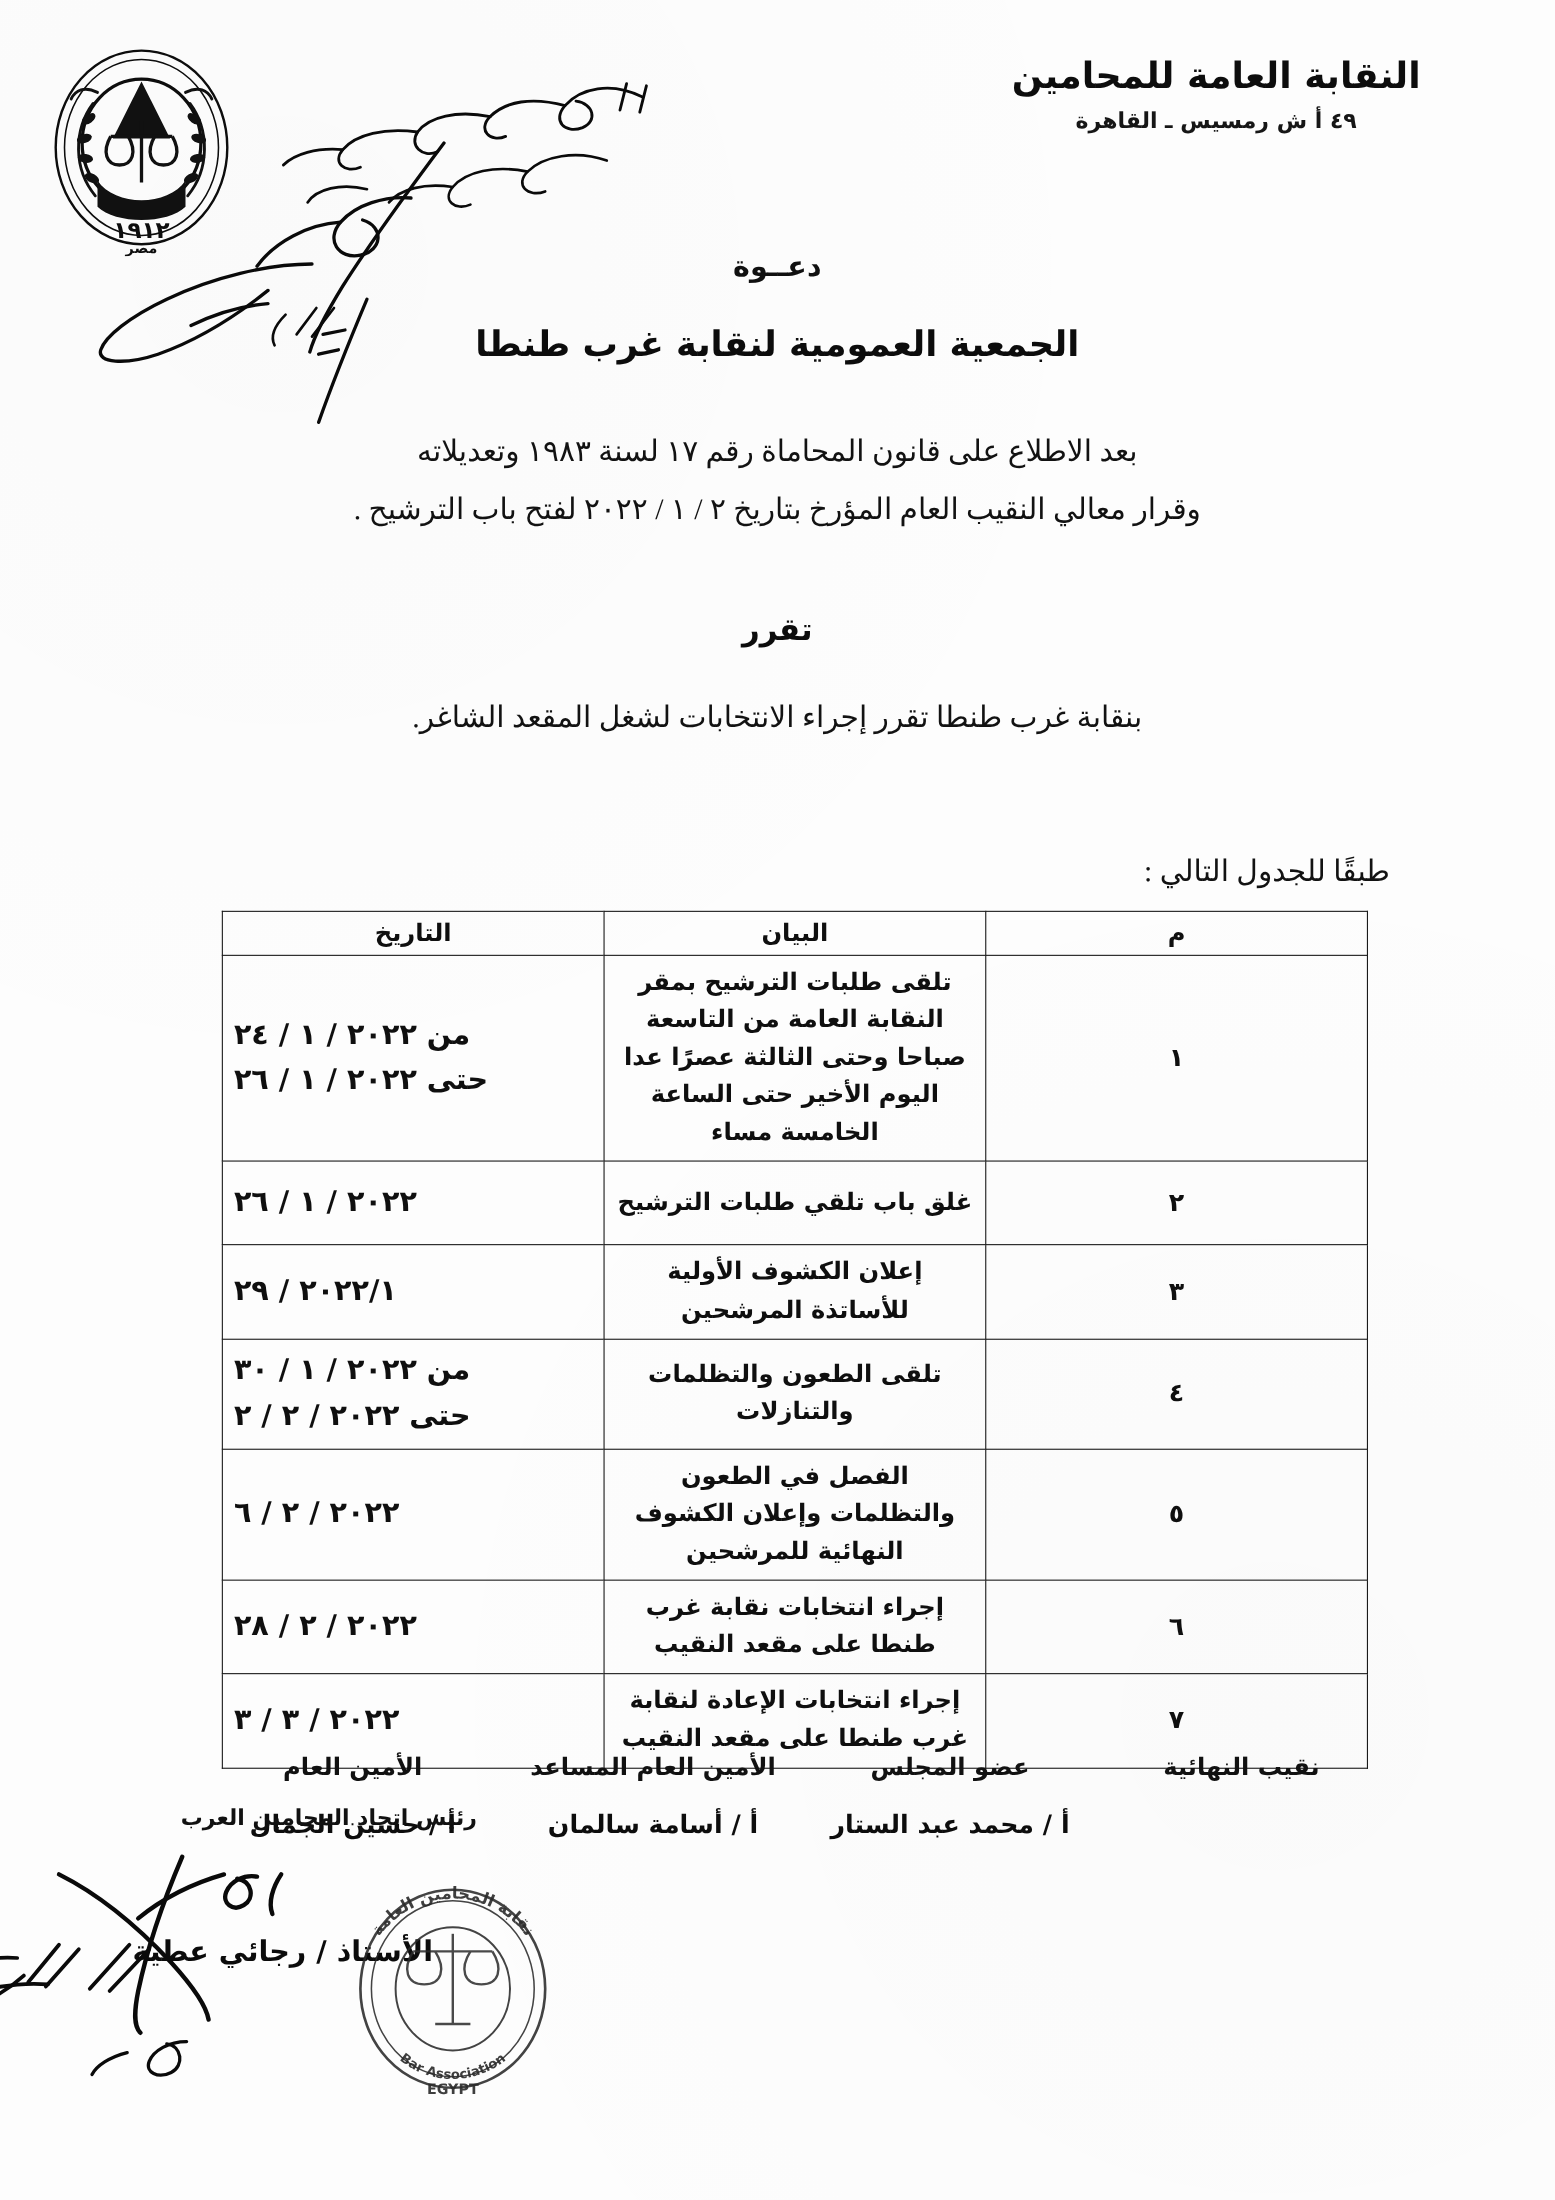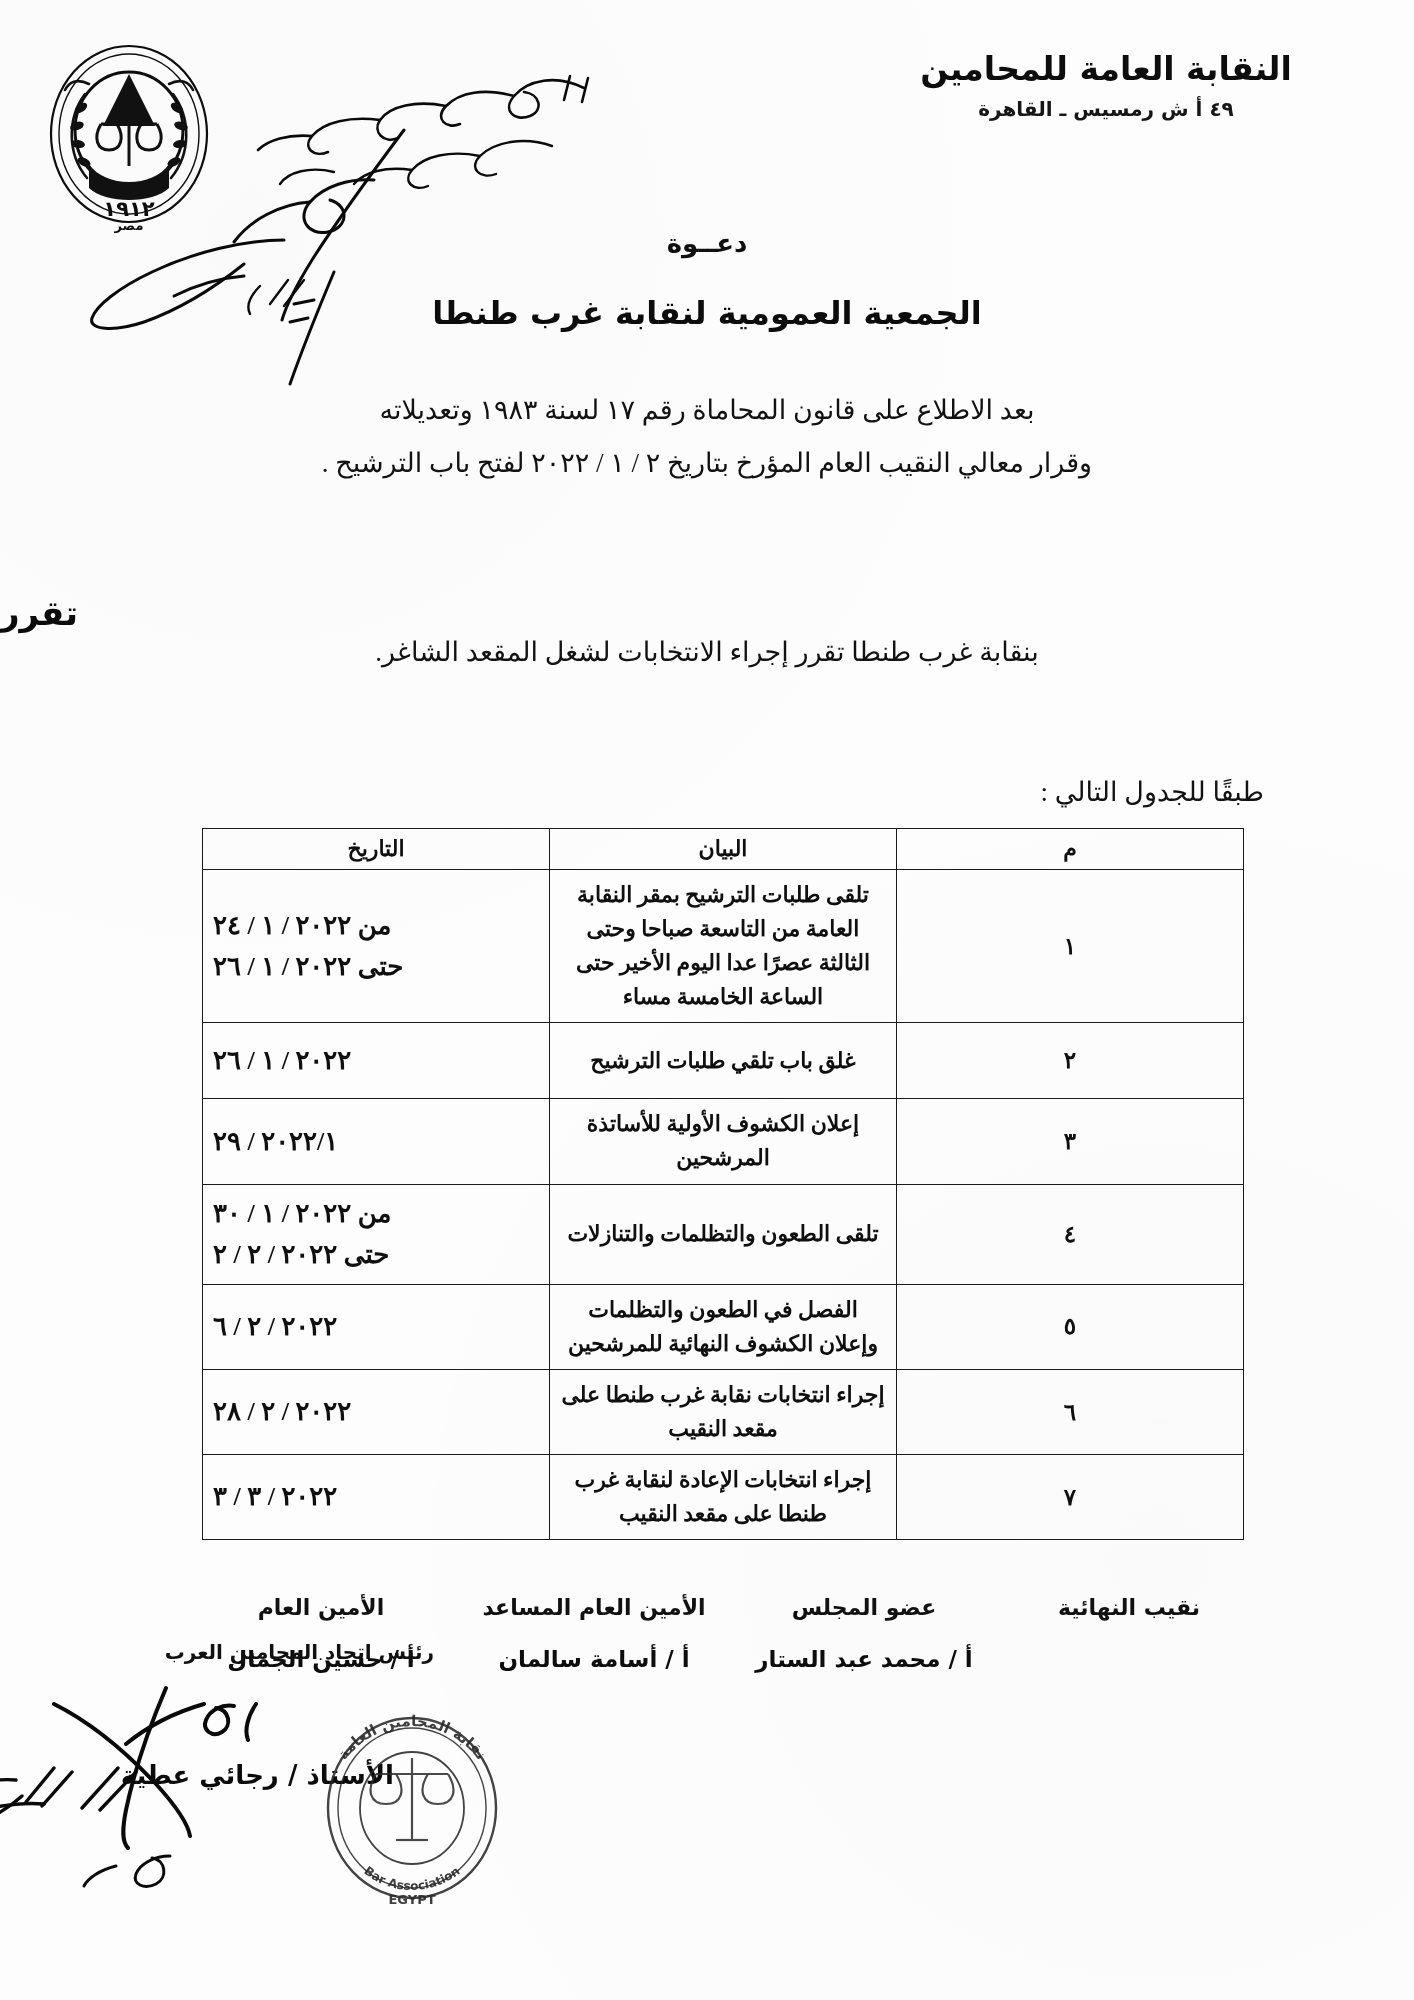--- a/index.html
+++ b/index.html
@@ -108,26 +108,25 @@
     font-size: 27px;
     line-height: 1.95;
     color: #121212;
   }
   .preamble .ln { display:block; }
 
   .decision-word {
     position: absolute;
     top: 556px;
     left: 0; right: 0;
-    text-align: left;
-    font-family: "DejaVu Sans", "Liberation Sans", sans-serif;
-    font-weight: bold;
-    font-size: 34px;
+    text-align: center;
+    font-family: "DejaVu Sans", "Liberation Sans", sans-serif;
+    font-weight: bold;
+    font-size: 28px;
     color: #0c0c0c;
-    margin-top: 37px;
   }
 
   .body-para {
     position: absolute;
     top: 626px;
     right: 150px;
     left: 150px;
     text-align: center;
     font-size: 27px;
     line-height: 1.95;
@@ -151,21 +150,20 @@
     width: 1042px;
     border-collapse: collapse;
     table-layout: fixed;
     font-family: "DejaVu Sans", "Liberation Sans", sans-serif;
   }
   #schedule th, #schedule td {
     border: 1.6px solid #1a1a1a;
     padding: 8px 10px;
     vertical-align: middle;
     color: #0f0f0f;
-    font-family: Liberation Serif, serif;
   }
   #schedule th {
     font-size: 22px;
     font-weight: bold;
     text-align: center;
     padding: 7px 10px;
   }
   #schedule td.c-num {
     width: 60px;
     text-align: center;

